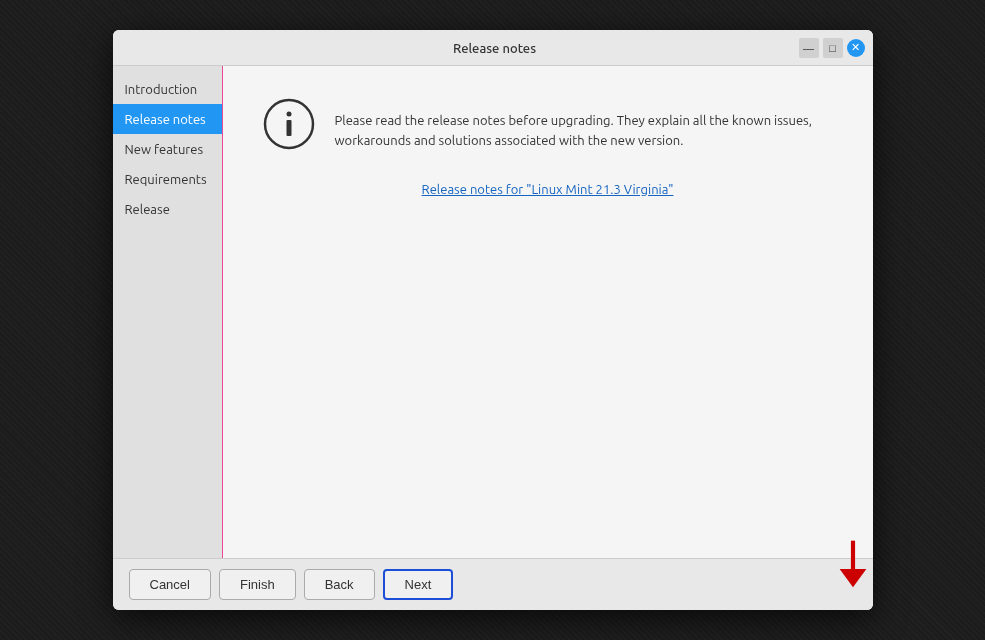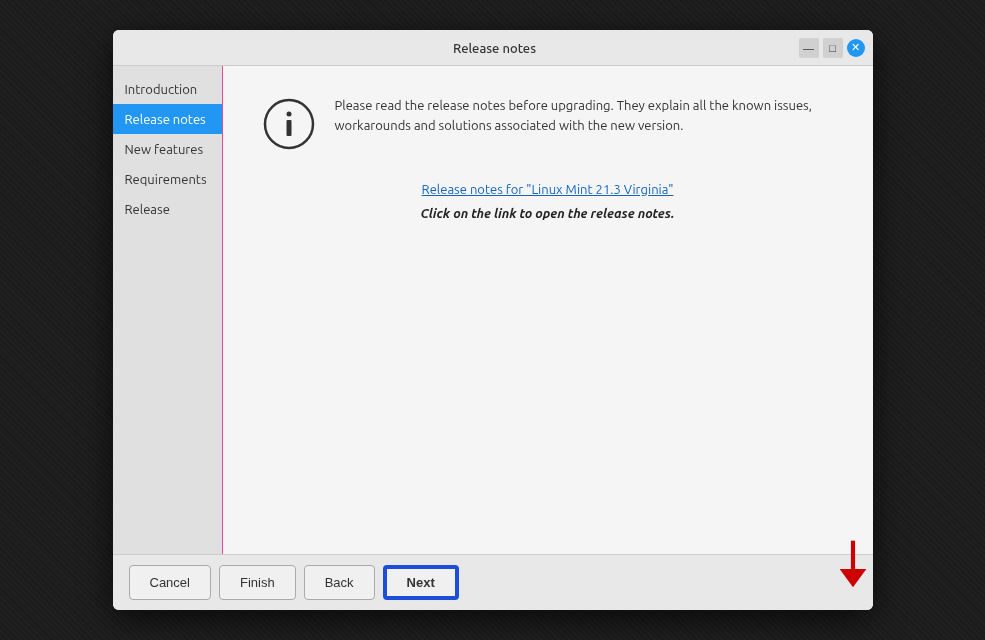--- a/index.html
+++ b/index.html
@@ -125,21 +125,21 @@
     .main-content {
       flex: 1;
       padding: 30px 40px;
       background: #f5f5f5;
       display: flex;
       flex-direction: column;
     }
 
     .content-section {
       display: flex;
-      align-items: flex-start;
+      align-items: flex-end;
       gap: 20px;
       margin-bottom: 24px;
     }
 
     .info-icon {
       width: 52px;
       height: 52px;
       flex-shrink: 0;
       margin-top: 2px;
     }
@@ -191,23 +191,23 @@
       padding: 6px 20px;
       font-size: 13px;
       border: 1px solid #aaa;
       border-radius: 4px;
       background: #f0f0f0;
       cursor: pointer;
       color: #333;
     }
 
     .footer-btn.next {
-      border: 4px solid #1d4ed8;
+      border: 2px solid #1d4ed8;
       background: #f0f0f0;
-      font-weight: 700;
+      font-weight: 400;
     }
 
     
     .arrow-annotation {
       position: absolute;
       bottom: 48px;
       right: 112px;
       z-index: 10;
       pointer-events: none;
     }
@@ -249,21 +249,20 @@
             <circle cx="26" cy="26" r="24" fill="none" stroke="#333" stroke-width="2.5"></circle>
             <circle cx="26" cy="16" r="2.5" fill="#333"></circle>
             <rect x="23.5" y="22" width="5" height="16" rx="1" fill="#333"></rect>
           </svg>
         </div>
         <div class="content-text">Please read the release notes before upgrading. They explain all the known issues, workarounds and solutions associated with the new version.</div>
       </div>
 
       <div class="content-center">
         <a class="release-link">Release notes for "Linux Mint 21.3 Virginia"</a>
-        <div class="click-instruction">Click on the link to open the release notes.</div>
       </div>
     </div>
   </div>
 
   <div class="dialog-footer">
     <button class="footer-btn">Cancel</button>
     <button class="footer-btn">Finish</button>
     <button class="footer-btn">Back</button>
     <button class="footer-btn next">Next</button>
   </div>

